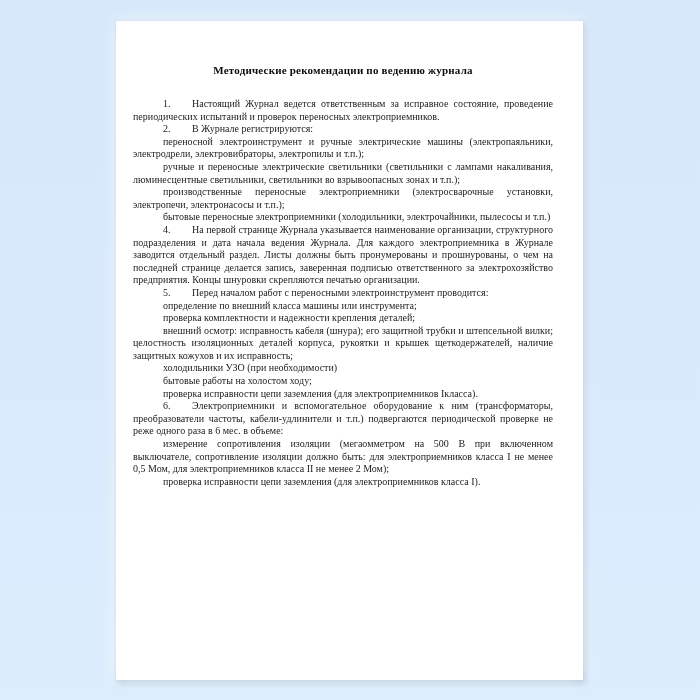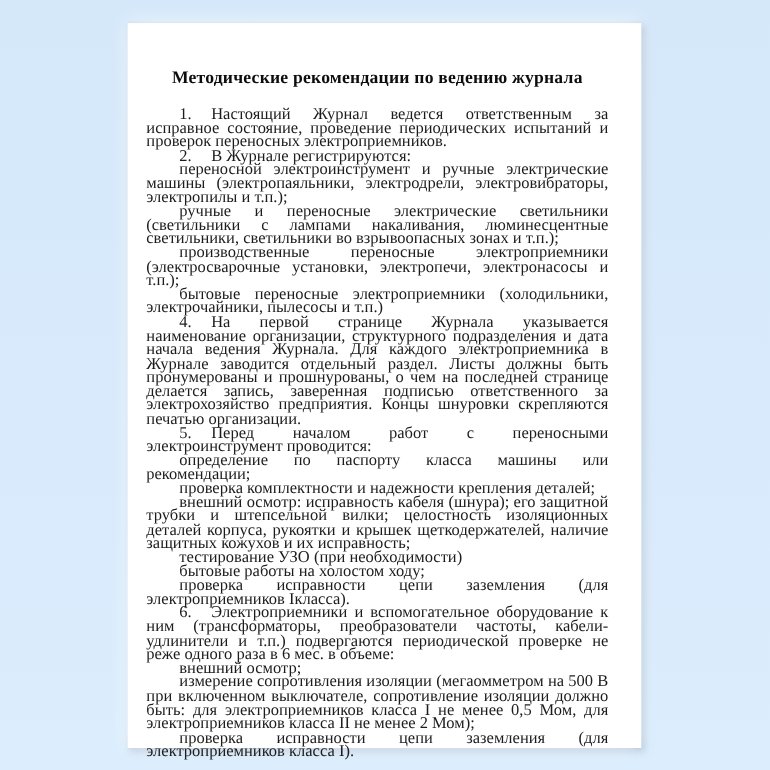--- a/index.html
+++ b/index.html
@@ -25,30 +25,30 @@
     background: #ffffff;
     box-sizing: border-box;
     padding: 39px 30px 20px 17px;
     box-shadow:
       0 0 14px rgba(255, 255, 255, 0.9),
       2px 3px 7px rgba(115, 140, 170, 0.55),
       0 0 2px rgba(120, 140, 170, 0.35);
   }
   .title {
     margin: 0 0 17px 0;
-    font-size: 16px;
+    font-size: 11px;
     line-height: 21px;
     font-weight: bold;
     text-align: center;
     color: #0d0d0d;
     letter-spacing: 0.2px;
   }
   .doc-body {
     color: #1c1c1c;
-    font-size: 15px;
+    font-size: 10px;
     line-height: 12.6px;
   }
   .para {
     margin: 0;
     text-indent: 30px;
     text-align: justify;
   }
   .num {
     display: inline-block;
     width: 29px;
@@ -63,25 +63,24 @@
     <h1 class="title">Методические рекомендации по ведению журнала</h1>
     <div class="doc-body">
       <p class="para"><span class="num">1.</span><span>Настоящий Журнал ведется ответственным за исправное состояние, проведение периодических испытаний и проверок переносных электроприемников.</span></p>
       <p class="para"><span class="num">2.</span><span>В Журнале регистрируются:</span></p>
       <p class="para"><span>переносной электроинструмент и ручные электрические машины (электропаяльники, электродрели, электровибраторы, электропилы и т.п.);</span></p>
       <p class="para"><span>ручные и переносные электрические светильники (светильники с лампами накаливания, люминесцентные светильники, светильники во взрывоопасных зонах и т.п.);</span></p>
       <p class="para"><span>производственные переносные электроприемники (электросварочные установки, электропечи, электронасосы и т.п.);</span></p>
       <p class="para"><span>бытовые переносные электроприемники (холодильники, электрочайники, пылесосы и т.п.)</span></p>
       <p class="para"><span class="num">4.</span><span>На первой странице Журнала указывается наименование организации, структурного подразделения и дата начала ведения Журнала. Для каждого электроприемника в Журнале заводится отдельный раздел. Листы должны быть пронумерованы и прошнурованы, о чем на последней странице делается запись, заверенная подписью ответственного за электрохозяйство предприятия. Концы шнуровки скрепляются печатью организации.</span></p>
       <p class="para"><span class="num">5.</span><span>Перед началом работ с переносными электроинструмент проводится:</span></p>
-      <p class="para"><span>определение по паспорту класса машины или рекомендации;</span></p>
+      <p class="para"><span>определение по внешний класса машины или инструмента;</span></p>
       <p class="para"><span>проверка комплектности и надежности крепления деталей;</span></p>
       <p class="para"><span>внешний осмотр: исправность кабеля (шнура); его защитной трубки и штепсельной вилки; целостность изоляционных деталей корпуса, рукоятки и крышек щеткодержателей, наличие защитных кожухов и их исправность;</span></p>
-      <p class="para"><span>тестирование УЗО (при необходимости)</span></p>
+      <p class="para"><span>холодильники УЗО (при необходимости)</span></p>
       <p class="para"><span>бытовые работы на холостом ходу;</span></p>
       <p class="para"><span>проверка исправности цепи заземления (для электроприемников Iкласса).</span></p>
       <p class="para"><span class="num">6.</span><span>Электроприемники и вспомогательное оборудование к ним (трансформаторы, преобразователи частоты, кабели-удлинители и т.п.) подвергаются периодической проверке не реже одного раза в 6 мес. в объеме:</span></p>
-      <p class="para"><span>внешний осмотр;</span></p>
       <p class="para"><span>измерение сопротивления изоляции (мегаомметром на 500 В при включенном выключателе, сопротивление изоляции должно быть: для электроприемников класса I не менее 0,5 Мом, для электроприемников класса II не менее 2 Мом);</span></p>
       <p class="para"><span>проверка исправности цепи заземления (для электроприемников класса I).</span></p>
     </div>
   </div>
 </div>
 
 </body></html>

